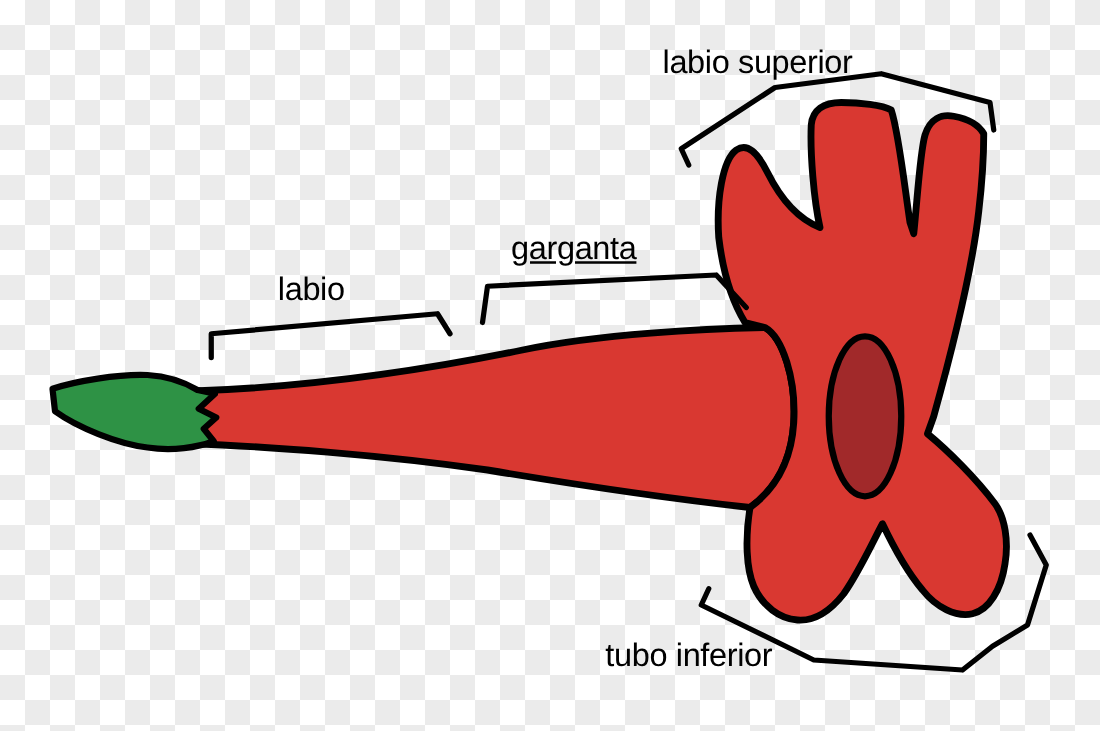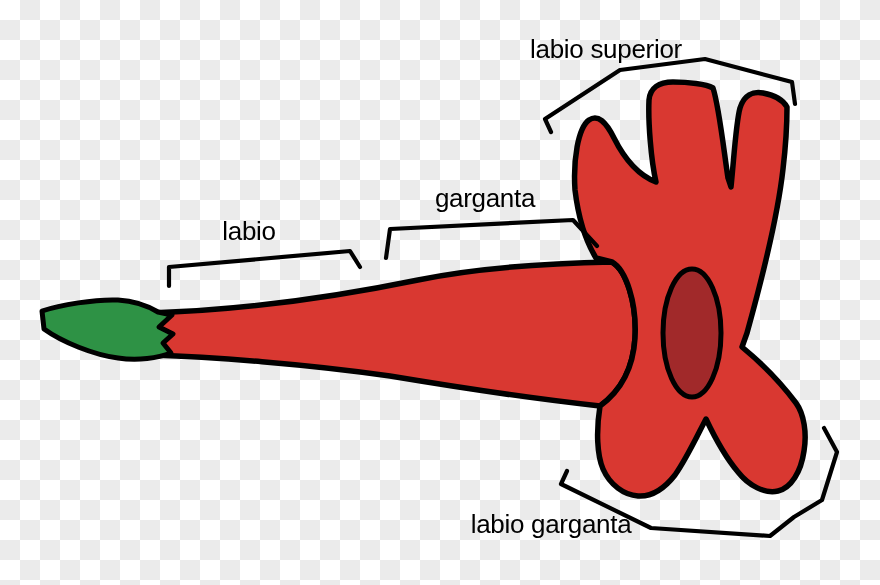--- a/index.html
+++ b/index.html
@@ -16,21 +16,21 @@
   .part-label{
     position:absolute;
     transform:translateX(-50%);
     font-size:26px;
     line-height:1;
     color:#000;
     white-space:nowrap;
     letter-spacing:-0.3px;
   }
   .label-superior{left:566px;top:36px;margin-left:40px;}
-  .label-garganta{left:485px;top:185px;}
+  .label-garganta{left:459px;top:185px;text-decoration:underline;}
   .label-tubo{left:249px;top:218px;}
   .label-inferior{left:551px;top:511px;}
 </style>
 </head>
 <body>
 
 <div class="canvas">
 
   <svg class="diagram-svg" viewBox="0 0 880 585">
 
@@ -92,15 +92,15 @@
       <polyline fill="none" stroke-width="4.2" points="169,286 169,267 350,251 360,267"></polyline>
       <polyline fill="none" stroke-width="4.2" points="386,258 390,229 573,220 597,246"></polyline>
       <polyline fill="none" stroke-width="4.2" points="551,132 545,119 620,70 705,59 792,82 795,104"></polyline>
       <polyline fill="none" stroke-width="4.2" points="567,471 561,484 651,528 770,536 794,517 822,500 837,452 824,428"></polyline>
     </g>
   </svg>
 
   <div class="part-label label-superior">labio superior</div>
   <div class="part-label label-garganta">garganta</div>
   <div class="part-label label-tubo">labio</div>
-  <div class="part-label label-inferior">labio garganta</div>
+  <div class="part-label label-inferior">tubo inferior</div>
 
 </div>
 
 </body></html>

